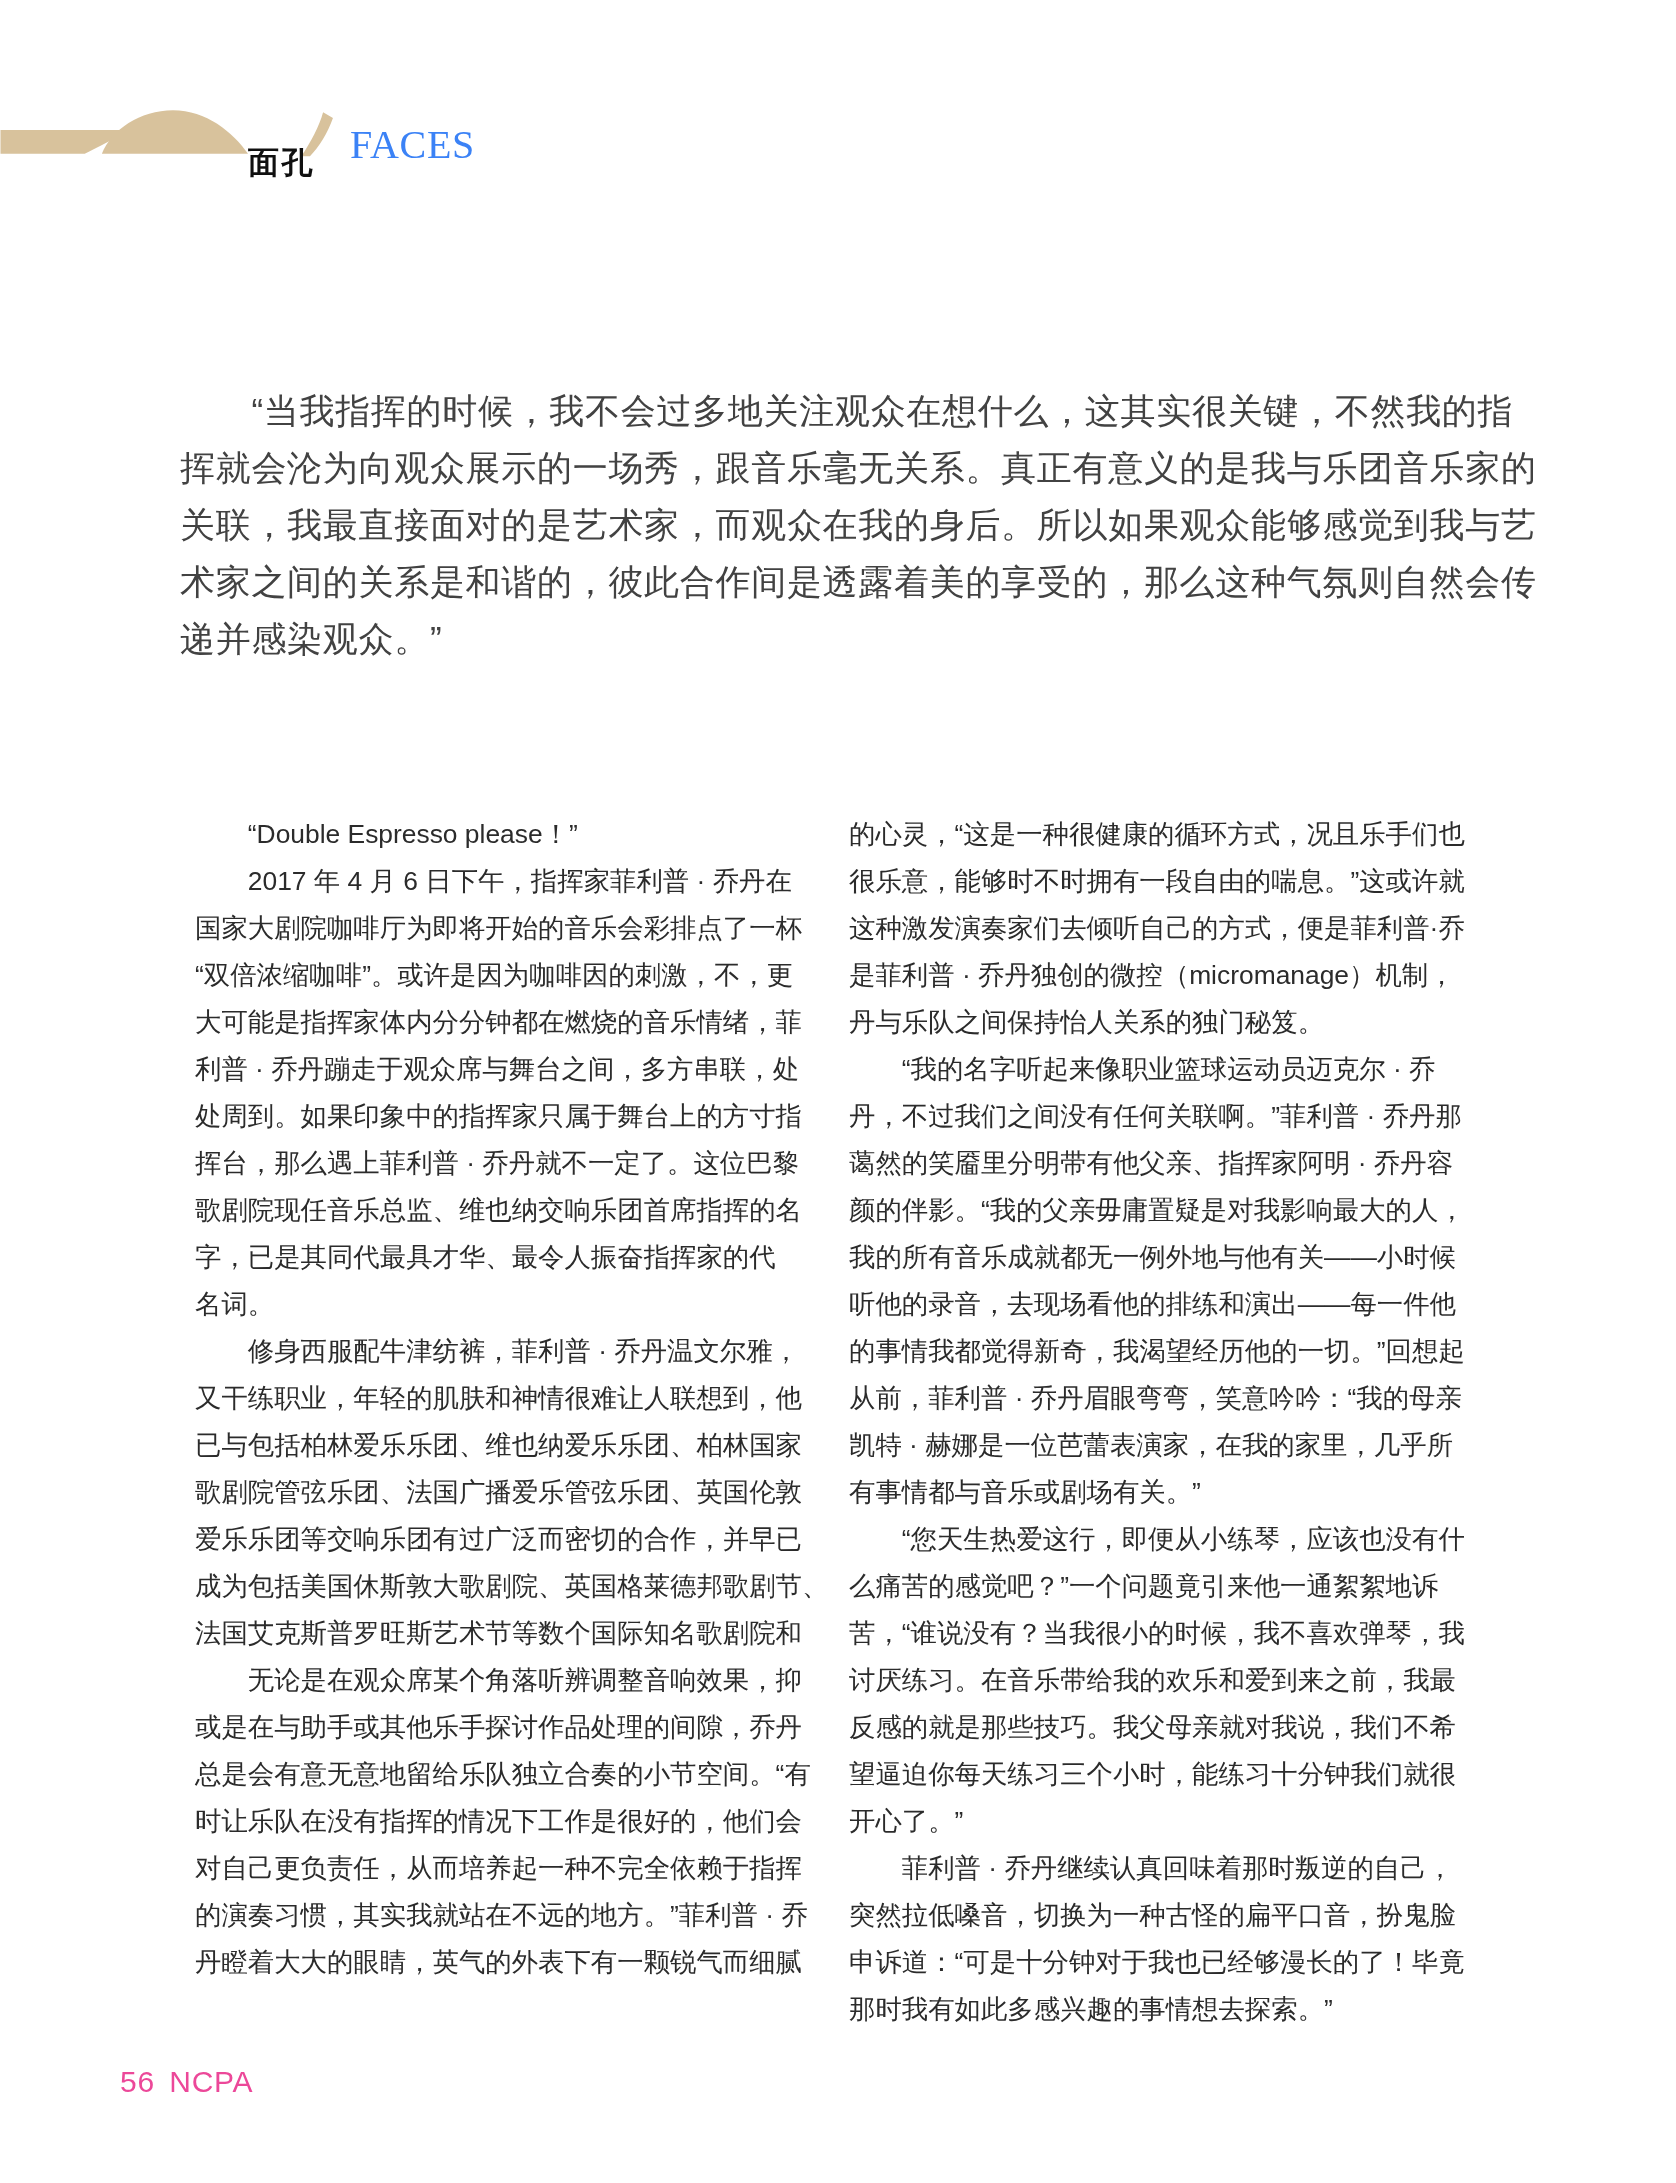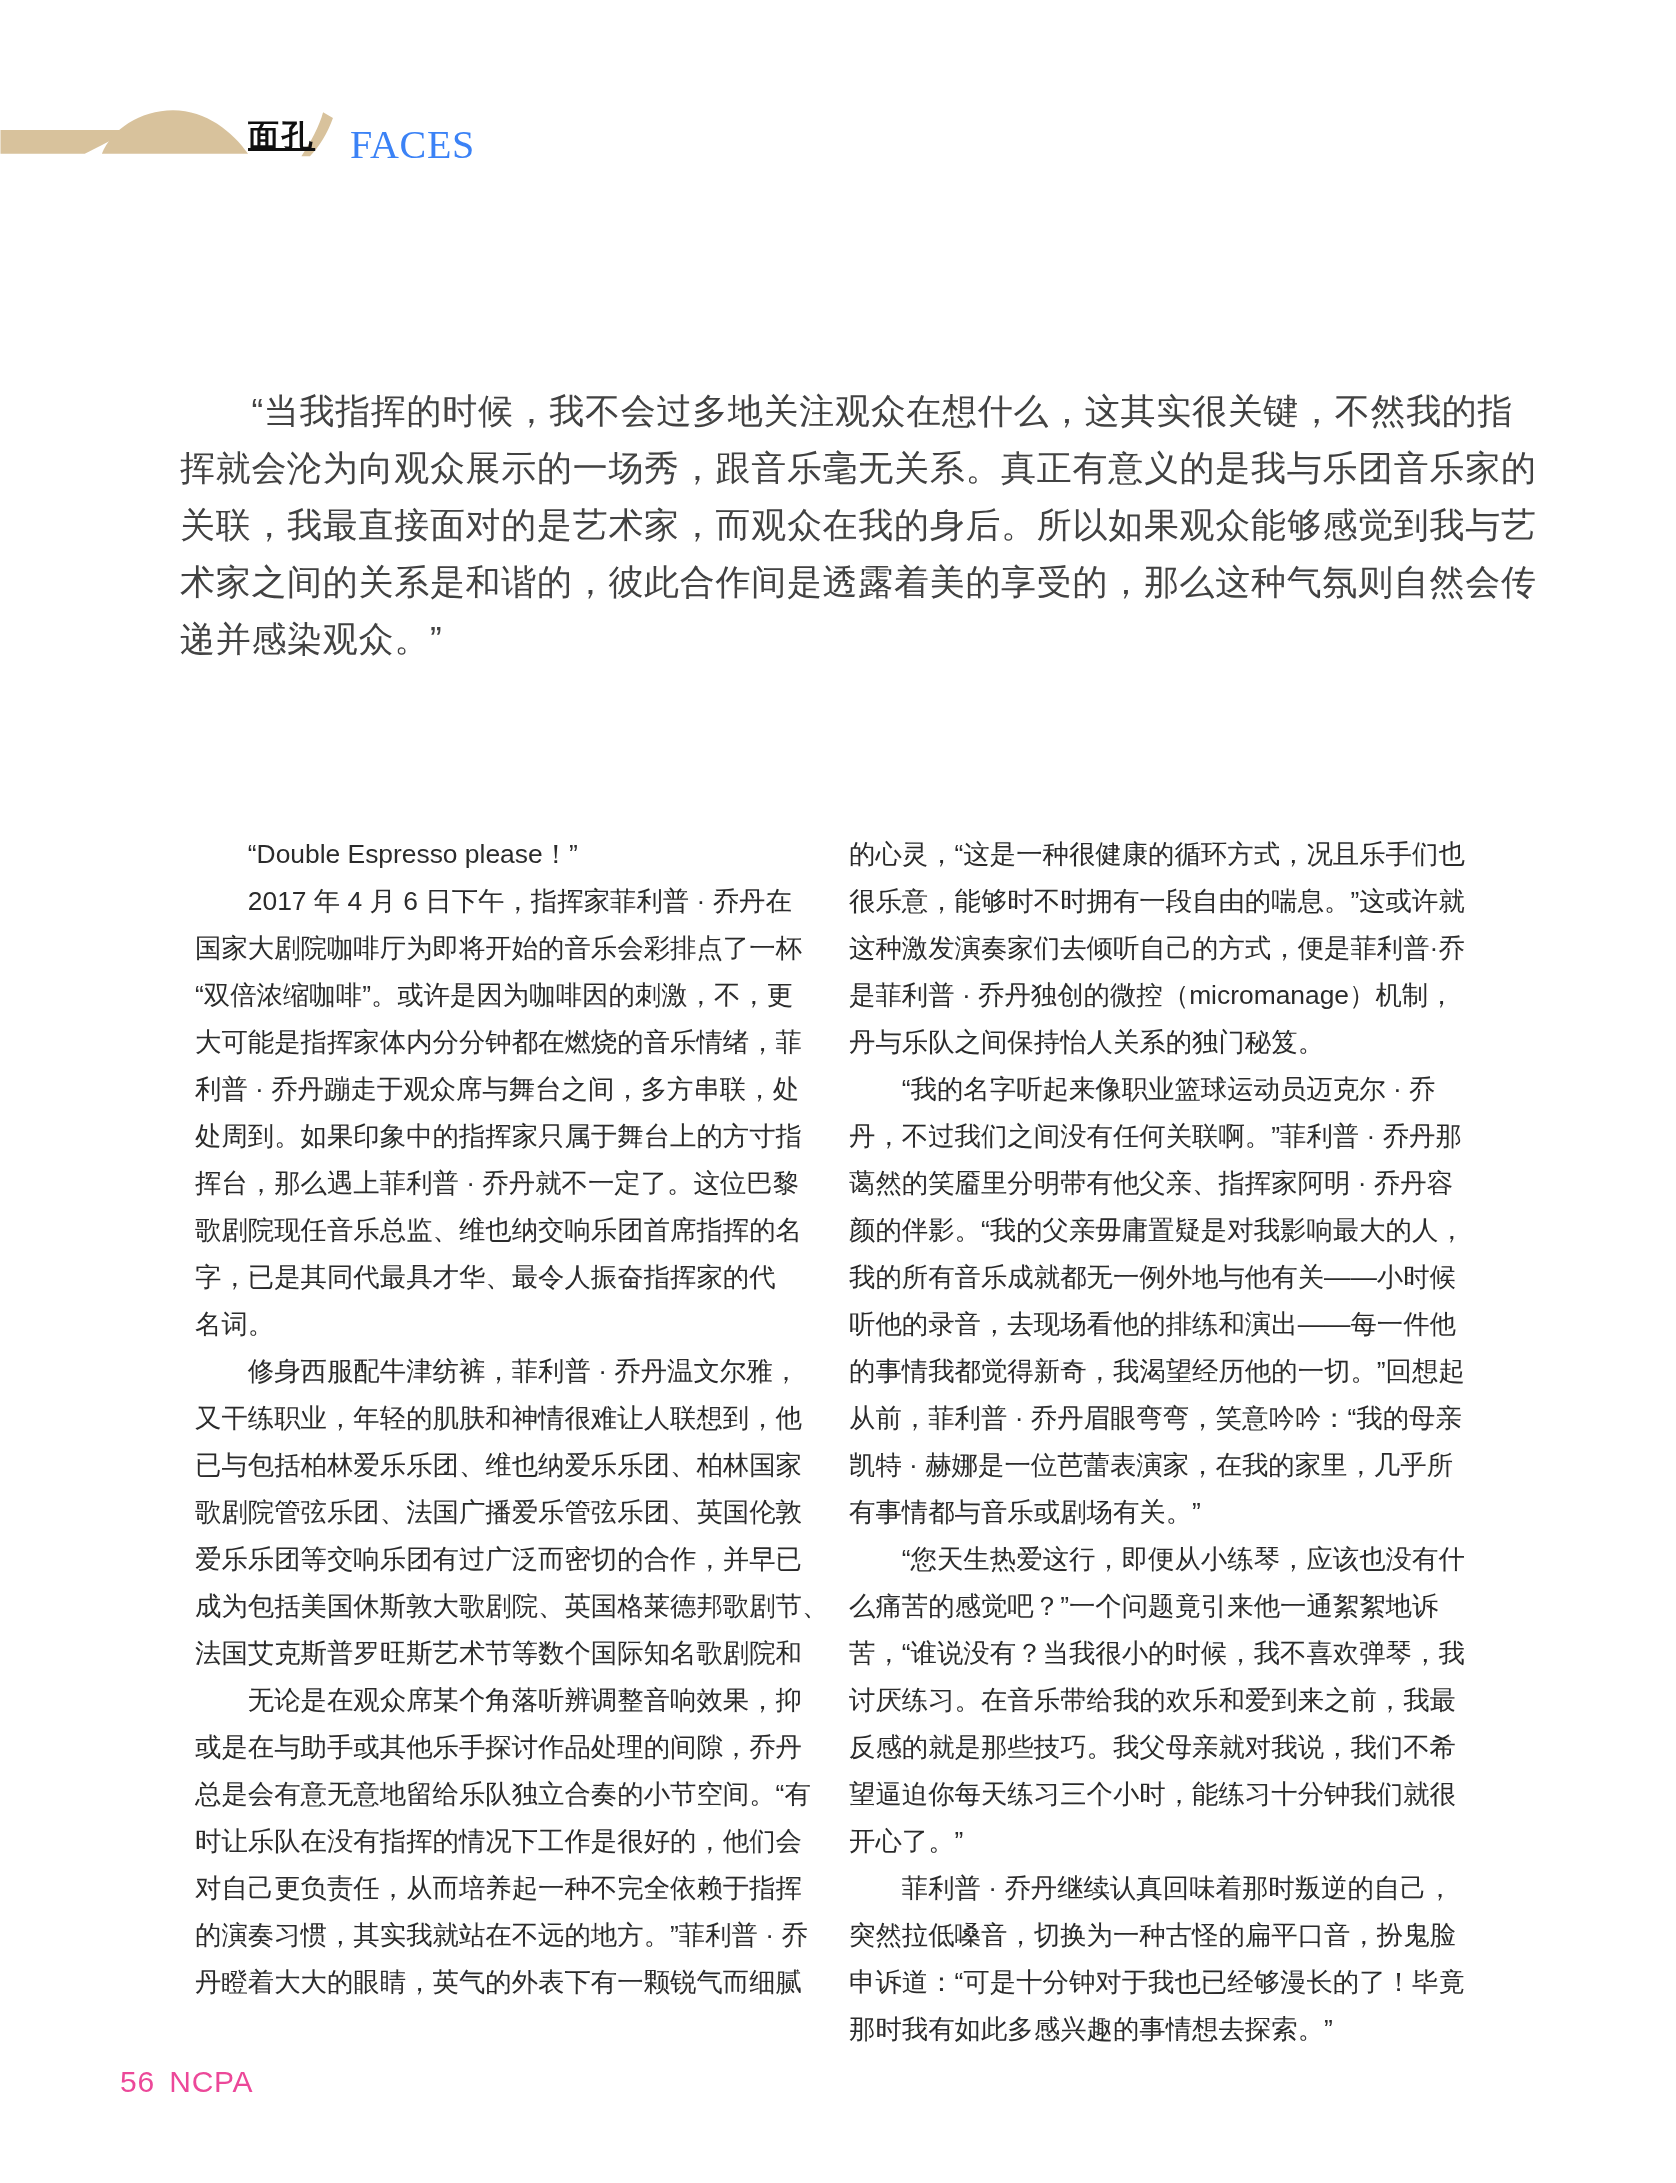--- a/index.html
+++ b/index.html
@@ -8,39 +8,39 @@
     width: 1676px;
     height: 2183px;
     background: #ffffff;
     overflow: hidden;
     font-family: "Liberation Sans", "DejaVu Sans", sans-serif;
   }
   
   .logo-svg { position: absolute; left: 0; top: 99px; }
   .logo-svg path, .logo-svg rect { fill: var(--logo-color, #d8c29c); }
   .logo-zh {
-    position: absolute; left: 248px; top: 115px;
+    position: absolute; left: 248px; top: 142px;
     font-size: 31px; font-weight: bold; color: #101010;
-    letter-spacing: 2.6px; white-space: nowrap; text-decoration: underline;
+    letter-spacing: 2.6px; white-space: nowrap;
   }
   .logo-en {
     position: absolute; left: 350px; top: 121px;
     font-family: "Liberation Serif", "DejaVu Serif", serif;
     font-size: 40px; color: #3b82f6; letter-spacing: 0.7px; white-space: nowrap;
   }
   
   .quote {
     position: absolute; left: 180px; top: 382px; width: 1287px;
     color: #424242; font-size: 35px; font-weight: 300;
   }
   .quote .line { height: 57px; line-height: 57px; letter-spacing: 0.7px; white-space: nowrap; }
   
   .col {
     position: absolute; top: 811px; width: 610px;
-    color: #2b2b2b; font-size: 26.4px; font-weight: 300; margin-top: 20px;
+    color: #2b2b2b; font-size: 26.4px; font-weight: 300;
   }
   .col .line { height: 47px; line-height: 47px; white-space: nowrap; }
   .col-left  { left: 195px; }
   .col-right { left: 849px; }
   
   .footer {
     position: absolute; left: 120px; top: 2065px;
     font-size: 30px; color: #ec4899; letter-spacing: 0.7px;
   }
   .footer .code { margin-left: 14.5px; }

